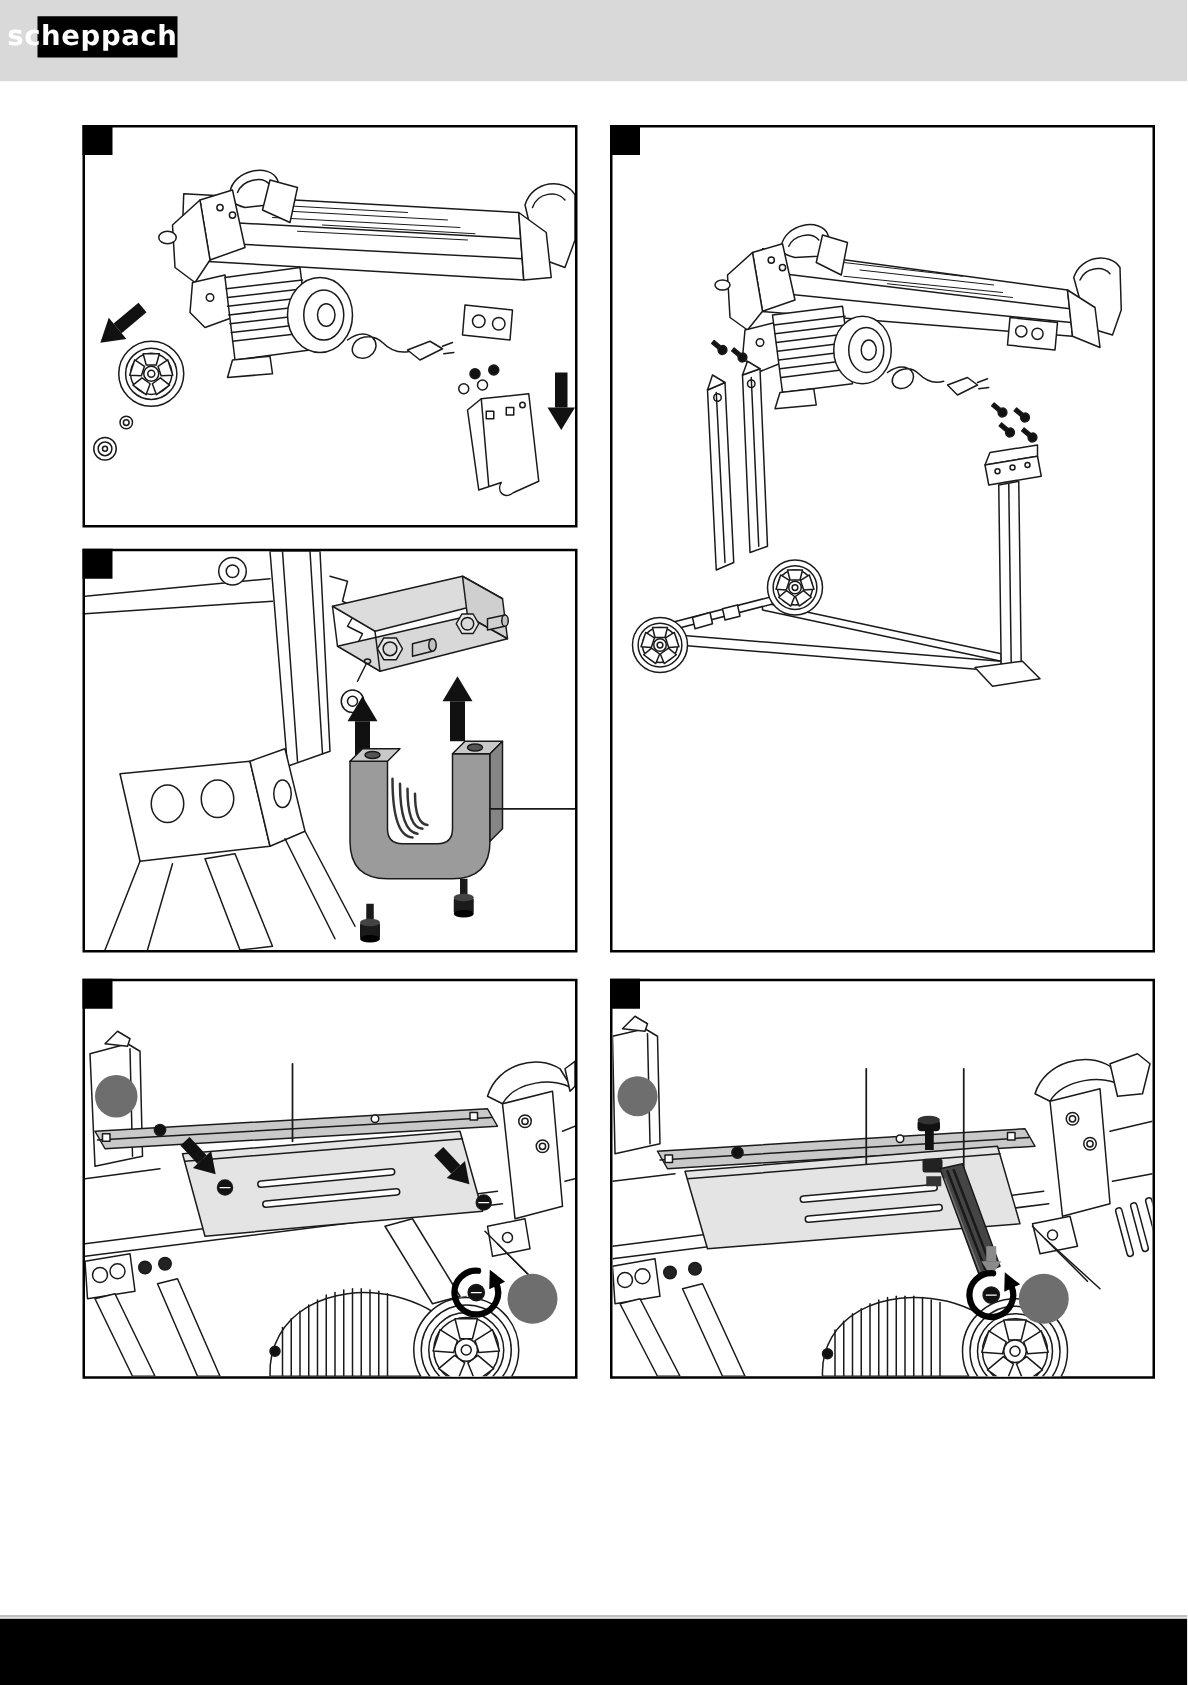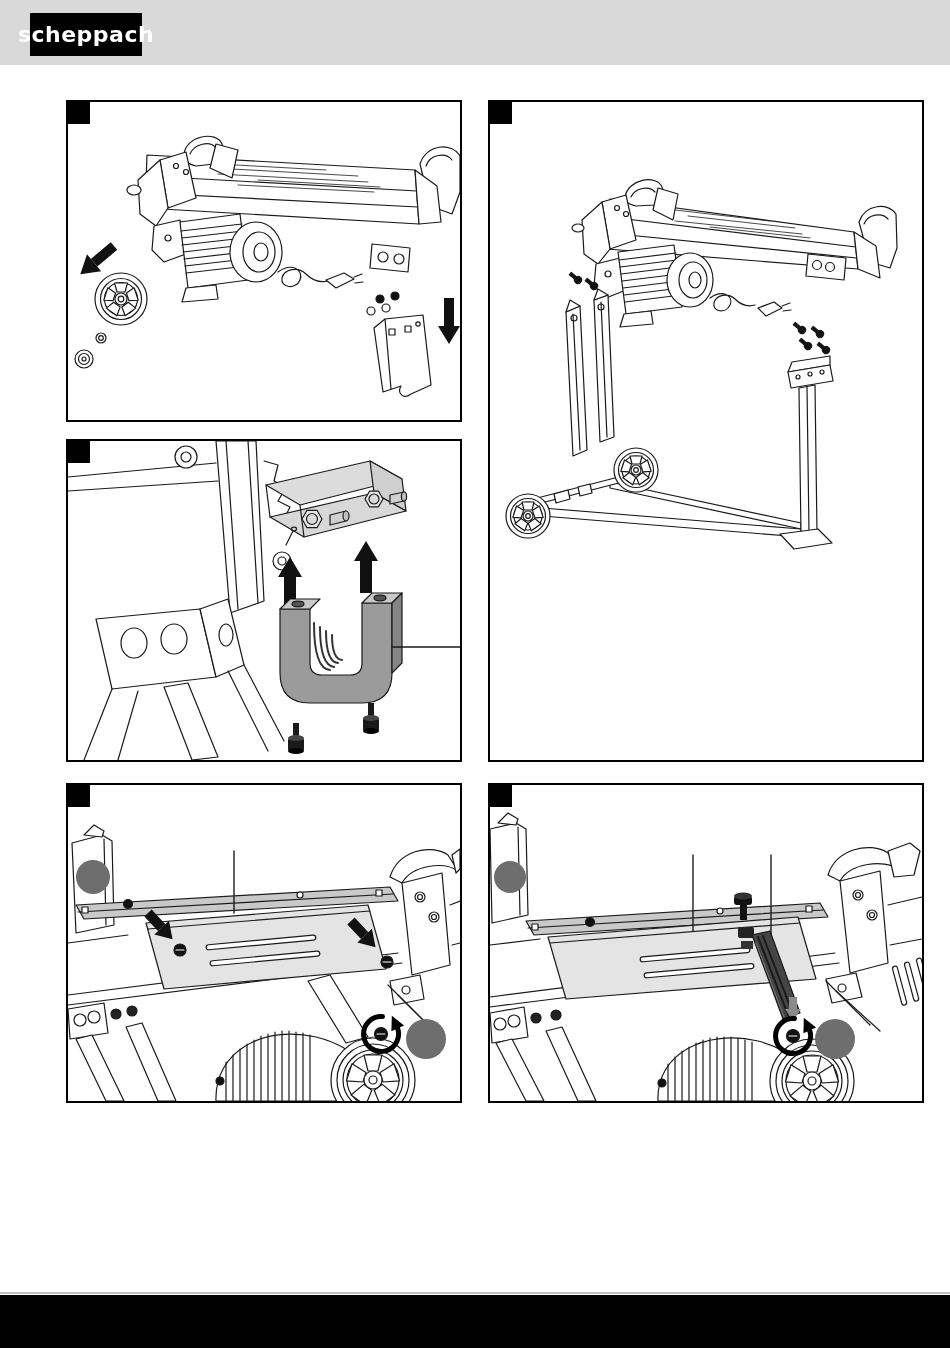--- a/index.html
+++ b/index.html
@@ -1,20 +1,20 @@
 <!DOCTYPE html>
 <html><head>
 <meta charset="utf-8">
 <style>
   html,body{margin:0;padding:0;background:#fff;}
   .page{position:relative;width:950px;height:1348px;background:#ffffff;overflow:hidden;
         font-family:"DejaVu Sans",sans-serif;}
   .header{position:absolute;left:0;top:0;width:950px;height:65px;background:#d9d9d9;}
-  .logo{position:absolute;left:30px;top:13px;width:112px;height:43px;background:#000;
-        color:#fff;display:flex;align-items:center;justify-content:center;
+  .logo{position:absolute;left:30px;top:13px;width:112px;height:33px;background:#000;
+        color:#fff;display:flex;align-items:center;justify-content:flex-end;
         font-weight:bold;font-size:22px;letter-spacing:0.5px;}
   .panel{position:absolute;border:2px solid #000;background:#fff;box-sizing:border-box;}
   .p1{left:66px;top:100px;width:396px;height:322px;}
   .p2{left:488px;top:100px;width:436px;height:662px;}
   .p3{left:66px;top:439px;width:396px;height:323px;}
   .p4{left:66px;top:783px;width:396px;height:320px;}
   .p5{left:488px;top:783px;width:436px;height:320px;}
   .marker{position:absolute;left:-2px;top:-2px;width:24px;height:24px;background:#000;}
   .panel svg{position:absolute;left:0;top:0;width:100%;height:100%;}
   .footer-line{position:absolute;left:0;top:1292px;width:950px;height:2px;background:#c0c0c0;}

